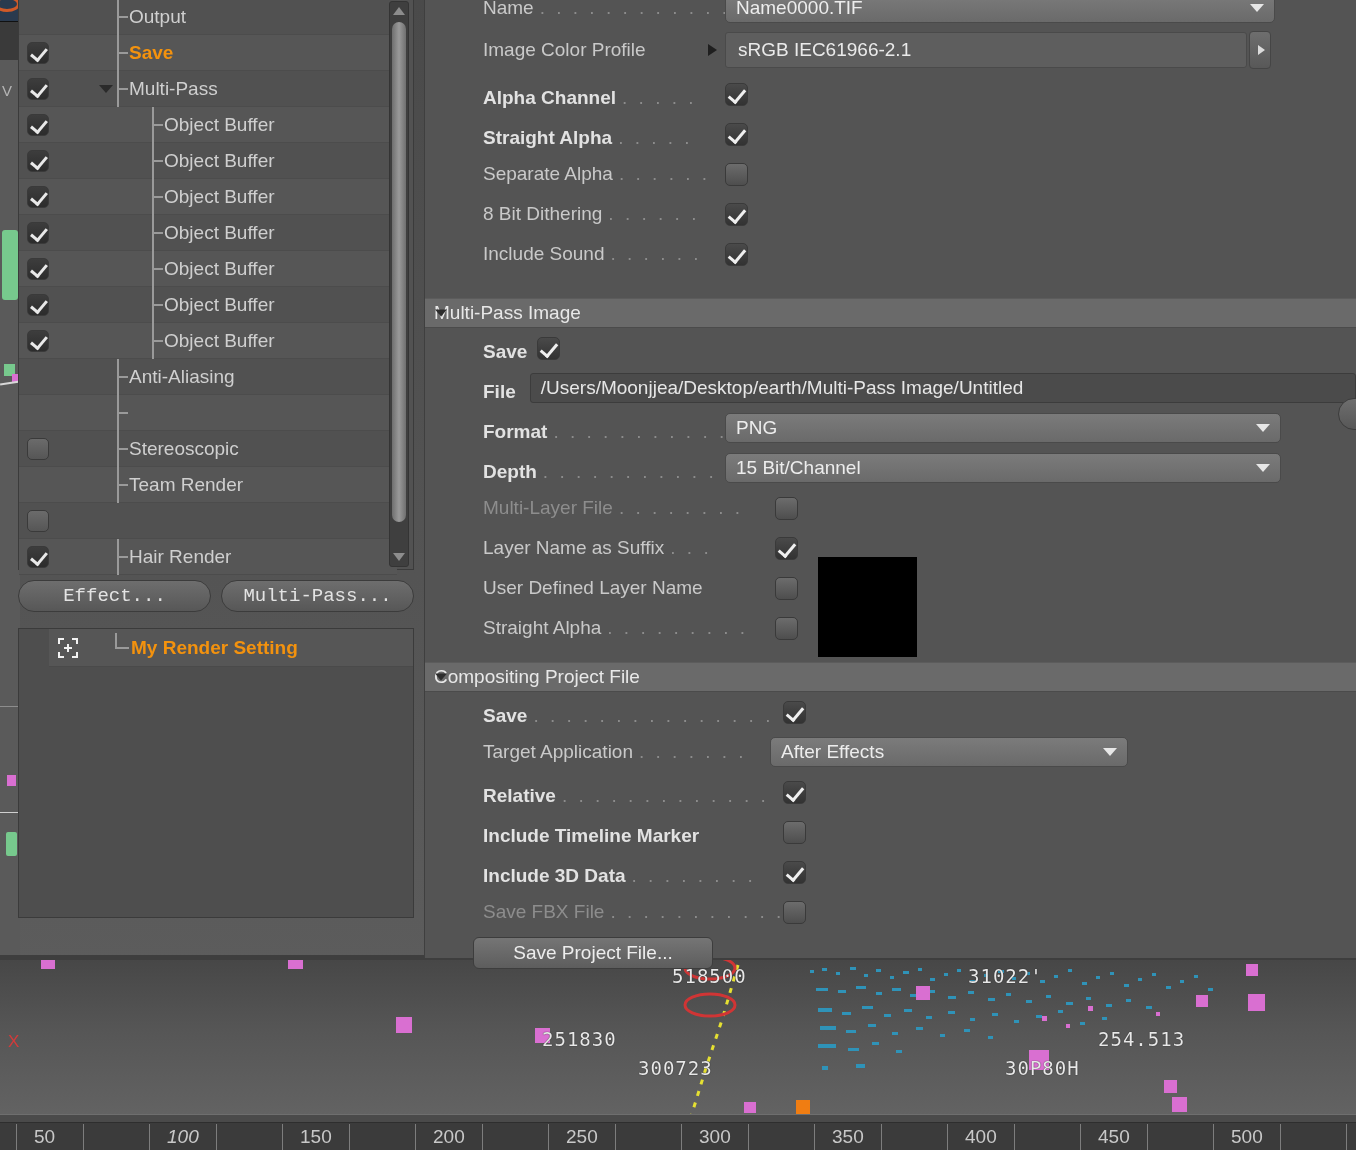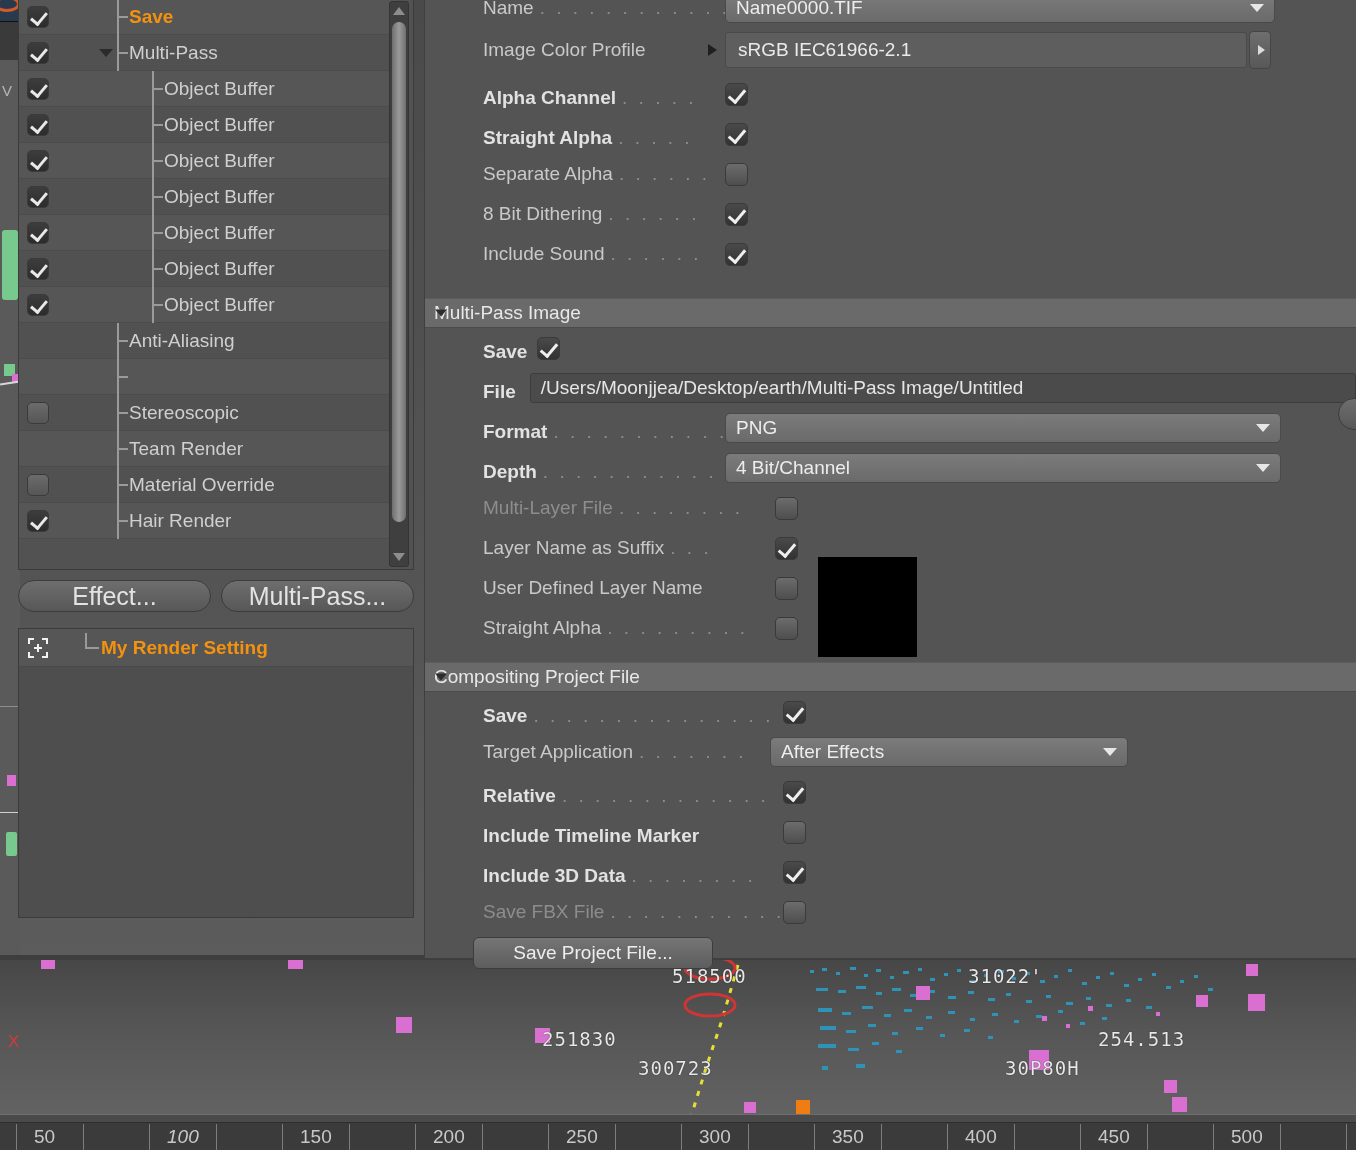--- a/index.html
+++ b/index.html
@@ -123,29 +123,30 @@
 
   
   .btn-row {
     position:absolute; left:18px; top:580px; width:396px; height:34px;
     display:flex; gap:10px;
   }
   .btn {
     flex:1; height:32px; border-radius:16px;
     background:linear-gradient(180deg,#6e6e6e,#575757);
     border:1px solid #3c3c3c;
-    color:#e3e3e3; font-size:25px;
+    color:#e3e3e3; font-size:19px;
     display:flex;align-items:center;justify-content:center;
     cursor:pointer;
+    font-family:Liberation Mono, monospace;
   }
 
   
   .preset-panel {
     position:absolute; left:18px; top:628px; width:396px; height:290px;
-    background:#4e4e4e; border:1px solid #3b3b3b;
+    background:#4e4e4e; border:1px solid #3b3b3b;padding-left:30px;
   }
   .preset-row {
     position:relative; height:38px; background:#565656;
     display:flex; align-items:center; border-bottom:1px solid #4a4a4a;
   }
   .preset-icon {
     width:38px; display:flex;align-items:center;justify-content:center;
   }
   .preset-label { color:#f3920e; font-size:19px; font-weight:bold; }
   .preset-connector{
@@ -438,20 +439,28 @@
         <div class="tick-lbl" style="left: 965px;">400</div>
         <div class="tick" style="left: 1080px;"></div>
         <div class="tick-lbl" style="left: 1098px;">450</div>
         <div class="tick" style="left: 1213px;"></div>
         <div class="tick-lbl" style="left: 1231px;">500</div>
       </div>
   </div>
 
   <div class="tree-panel">
     <div class="tree-rows" id="tree-rows">
+        <div class="trow even">
+          <div class="cbcell"></div>
+          <div class="tree-indent">
+            <div class="vline" style="left: 60px; top: 0px; height: 36px;"></div>
+            <div class="dash" style="left: 61px;"></div>
+            <div class="tlabel" style="left: 72px;">Output</div>
+          </div>
+        </div>
         <div class="trow odd">
           <div class="cbcell">
             <div class="cb dark on"></div>
           </div>
           <div class="tree-indent">
             <div class="vline" style="left: 60px; top: 0px; height: 36px;"></div>
             <div class="dash" style="left: 61px;"></div>
             <div class="tlabel sel" style="left: 72px;">Save</div>
           </div>
         </div>
@@ -566,25 +575,20 @@
           <div class="cbcell"></div>
           <div class="tree-indent">
             <div class="vline" style="left: 60px; top: 0px; height: 36px;"></div>
             <div class="dash" style="left: 61px;"></div>
             <div class="tlabel" style="left: 72px;">Team Render</div>
           </div>
         </div>
         <div class="trow even">
           <div class="cbcell">
             <div class="cb hollow"></div>
-          </div>
-          <div class="tree-indent">
-            <div class="vline" style="left: 60px; top: 0px; height: 36px;"></div>
-            <div class="dash" style="left: 61px;"></div>
-            <div class="tlabel" style="left: 72px;">Material Override</div>
           </div>
         </div>
         <div class="trow odd">
           <div class="cbcell">
             <div class="cb dark on"></div>
           </div>
           <div class="tree-indent">
             <div class="vline" style="left: 60px; top: 0px; height: 36px;"></div>
             <div class="dash" style="left: 61px;"></div>
             <div class="tlabel" style="left: 72px;">Hair Render</div>
@@ -718,21 +722,21 @@
         <span class="arw"></span>
       </div>
     </div>
 
     <div class="prow" style="height:40px;">
       <div class="labelcol">
         <span class="plabel bold">Depth</span>
         <span class="dots">. . . . . . . . . . . . . .</span>
       </div>
       <div class="combo" style="width:556px;">
-        <span>4 Bit/Channel</span>
+        <span>15 Bit/Channel</span>
         <span class="arw"></span>
       </div>
     </div>
 
     <div id="multipass-rows">
         <div class="prow">
           <div class="labelcol" style="width: 350px;">
             <span class="plabel dim">Multi-Layer File</span>
             <span class="dots dim">. . . . . . . .</span>
           </div>

